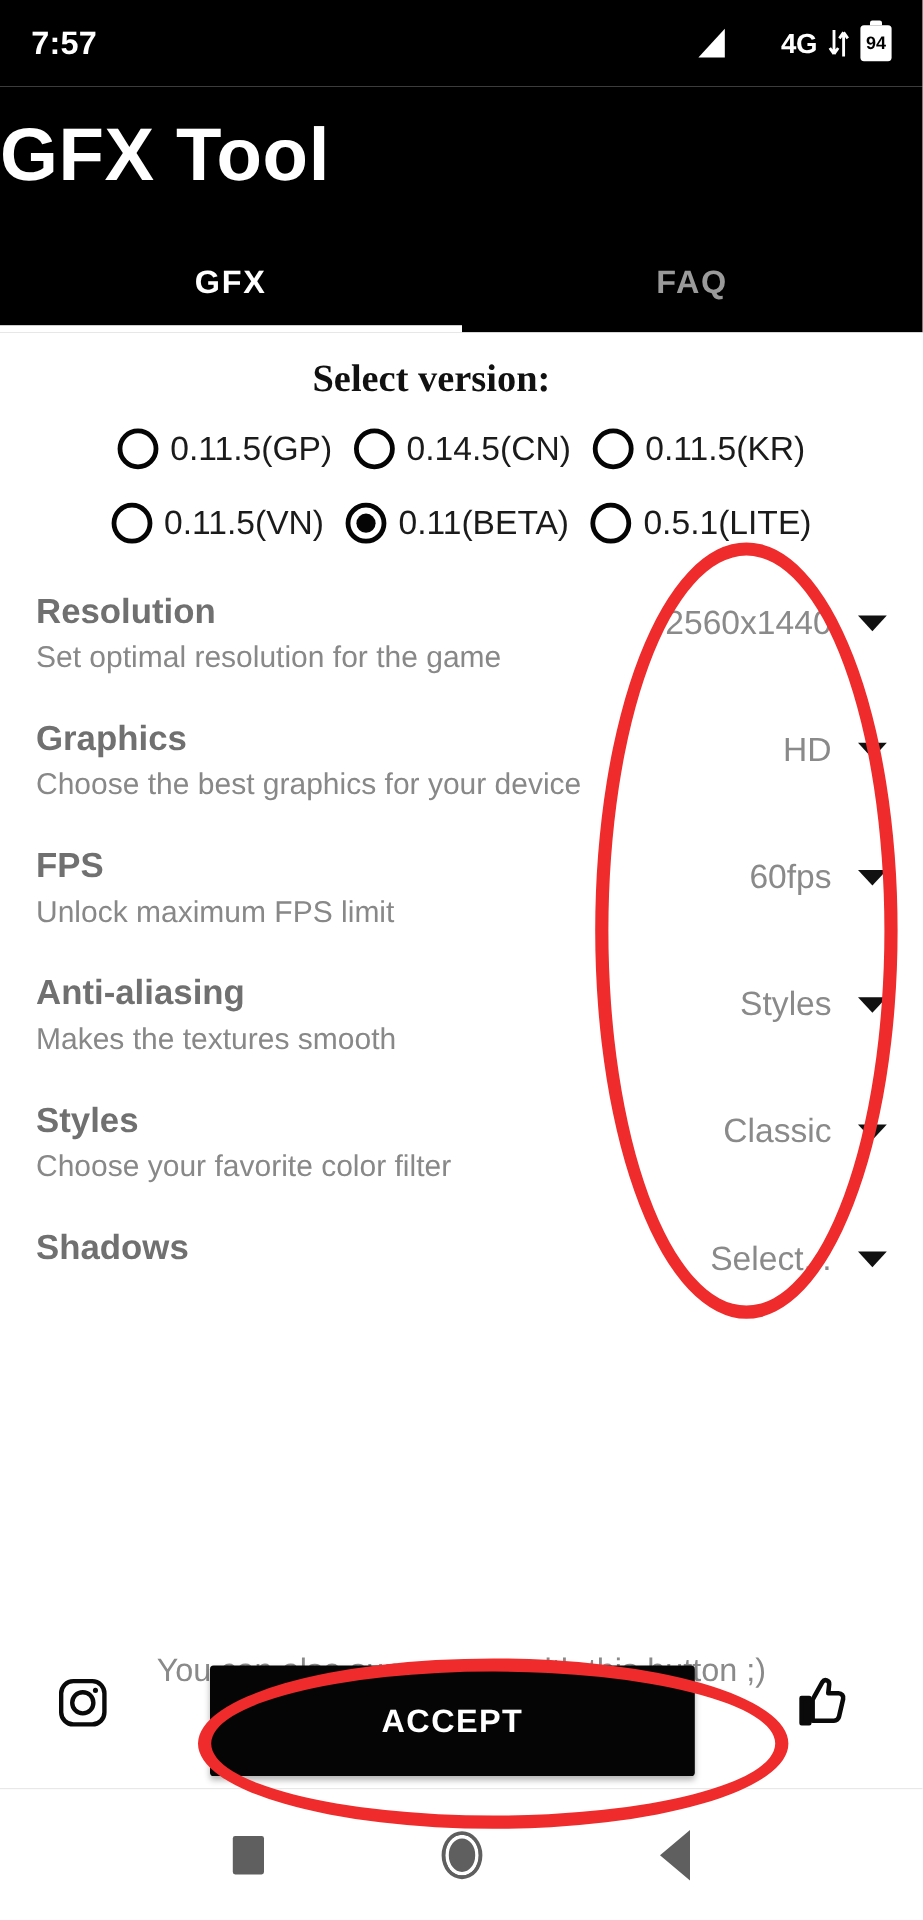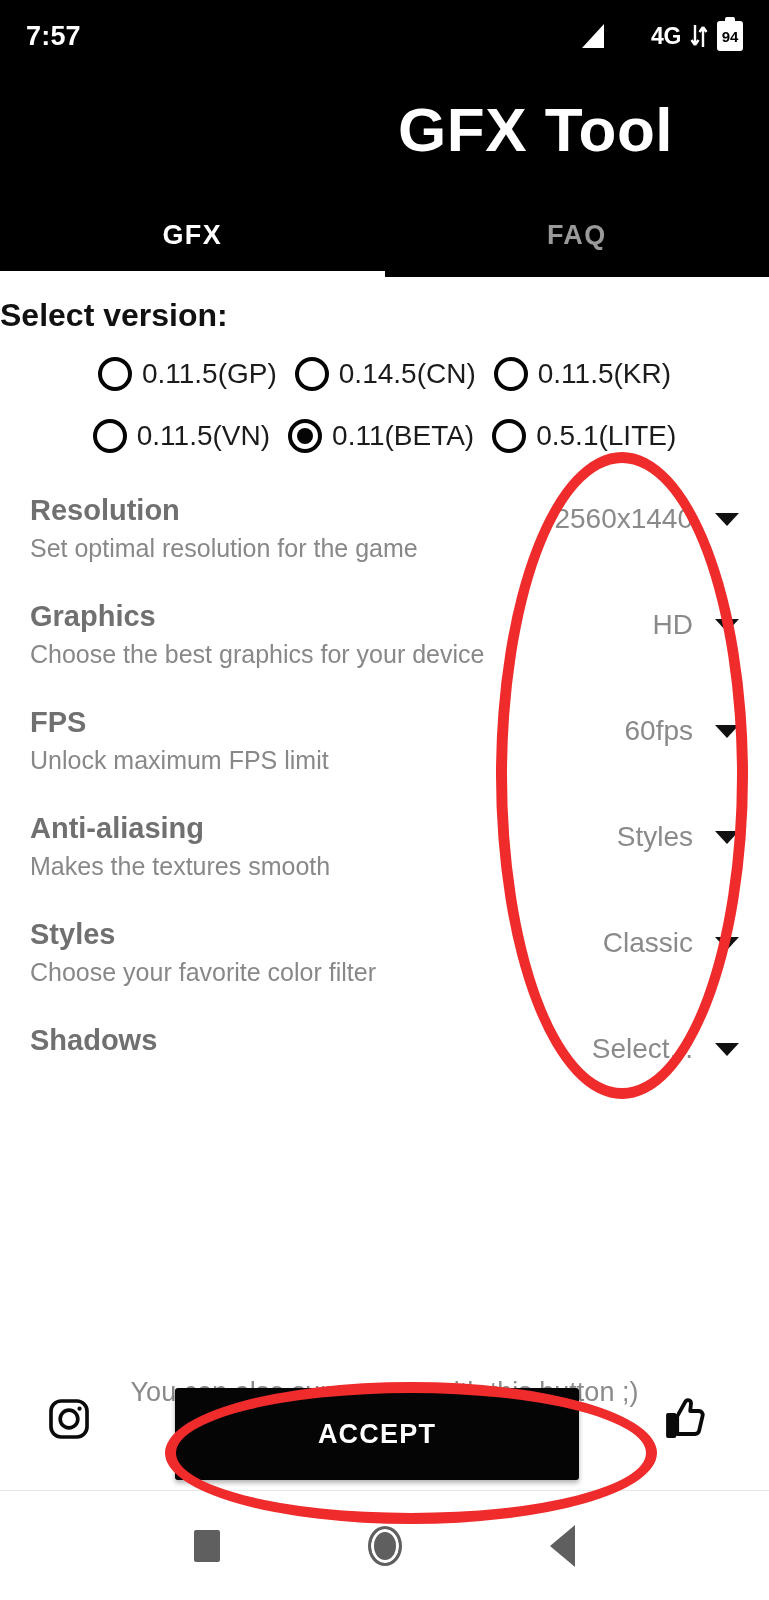--- a/index.html
+++ b/index.html
@@ -86,21 +86,21 @@
   .appbar {
     position: absolute;
     left: 0; top: 72px;
     width: 769px; height: 205px;
     background: #000000;
   }
   .app-title {
     position: absolute;
     left: 0; top: 22px;
     width: 673px;
-    text-align: right;
+    text-align: left;
     color: #ffffff;
     font-size: 62px;
     font-weight: bold;
     letter-spacing: 0.5px;
   }
   .tabs {
     position: absolute;
     left: 0; top: 122px;
     width: 769px; height: 83px;
     display: flex;
@@ -129,24 +129,25 @@
     left: 0; top: 277px;
     width: 769px;
     height: 1212px;
     background: #ffffff;
     overflow: hidden;
   }
   .select-version-title {
     position: absolute;
     left: 0; top: 20px;
     width: 719px;
-    text-align: left;
+    text-align: center;
     color: #111111;
     font-size: 32px;
     font-weight: bold;
+    font-family: Liberation Serif, serif;
   }
   .radio-rows {
     position: absolute;
     left: 0; top: 66px;
     width: 769px;
   }
   .radio-row {
     display: flex;
     justify-content: center;
     align-items: center;

